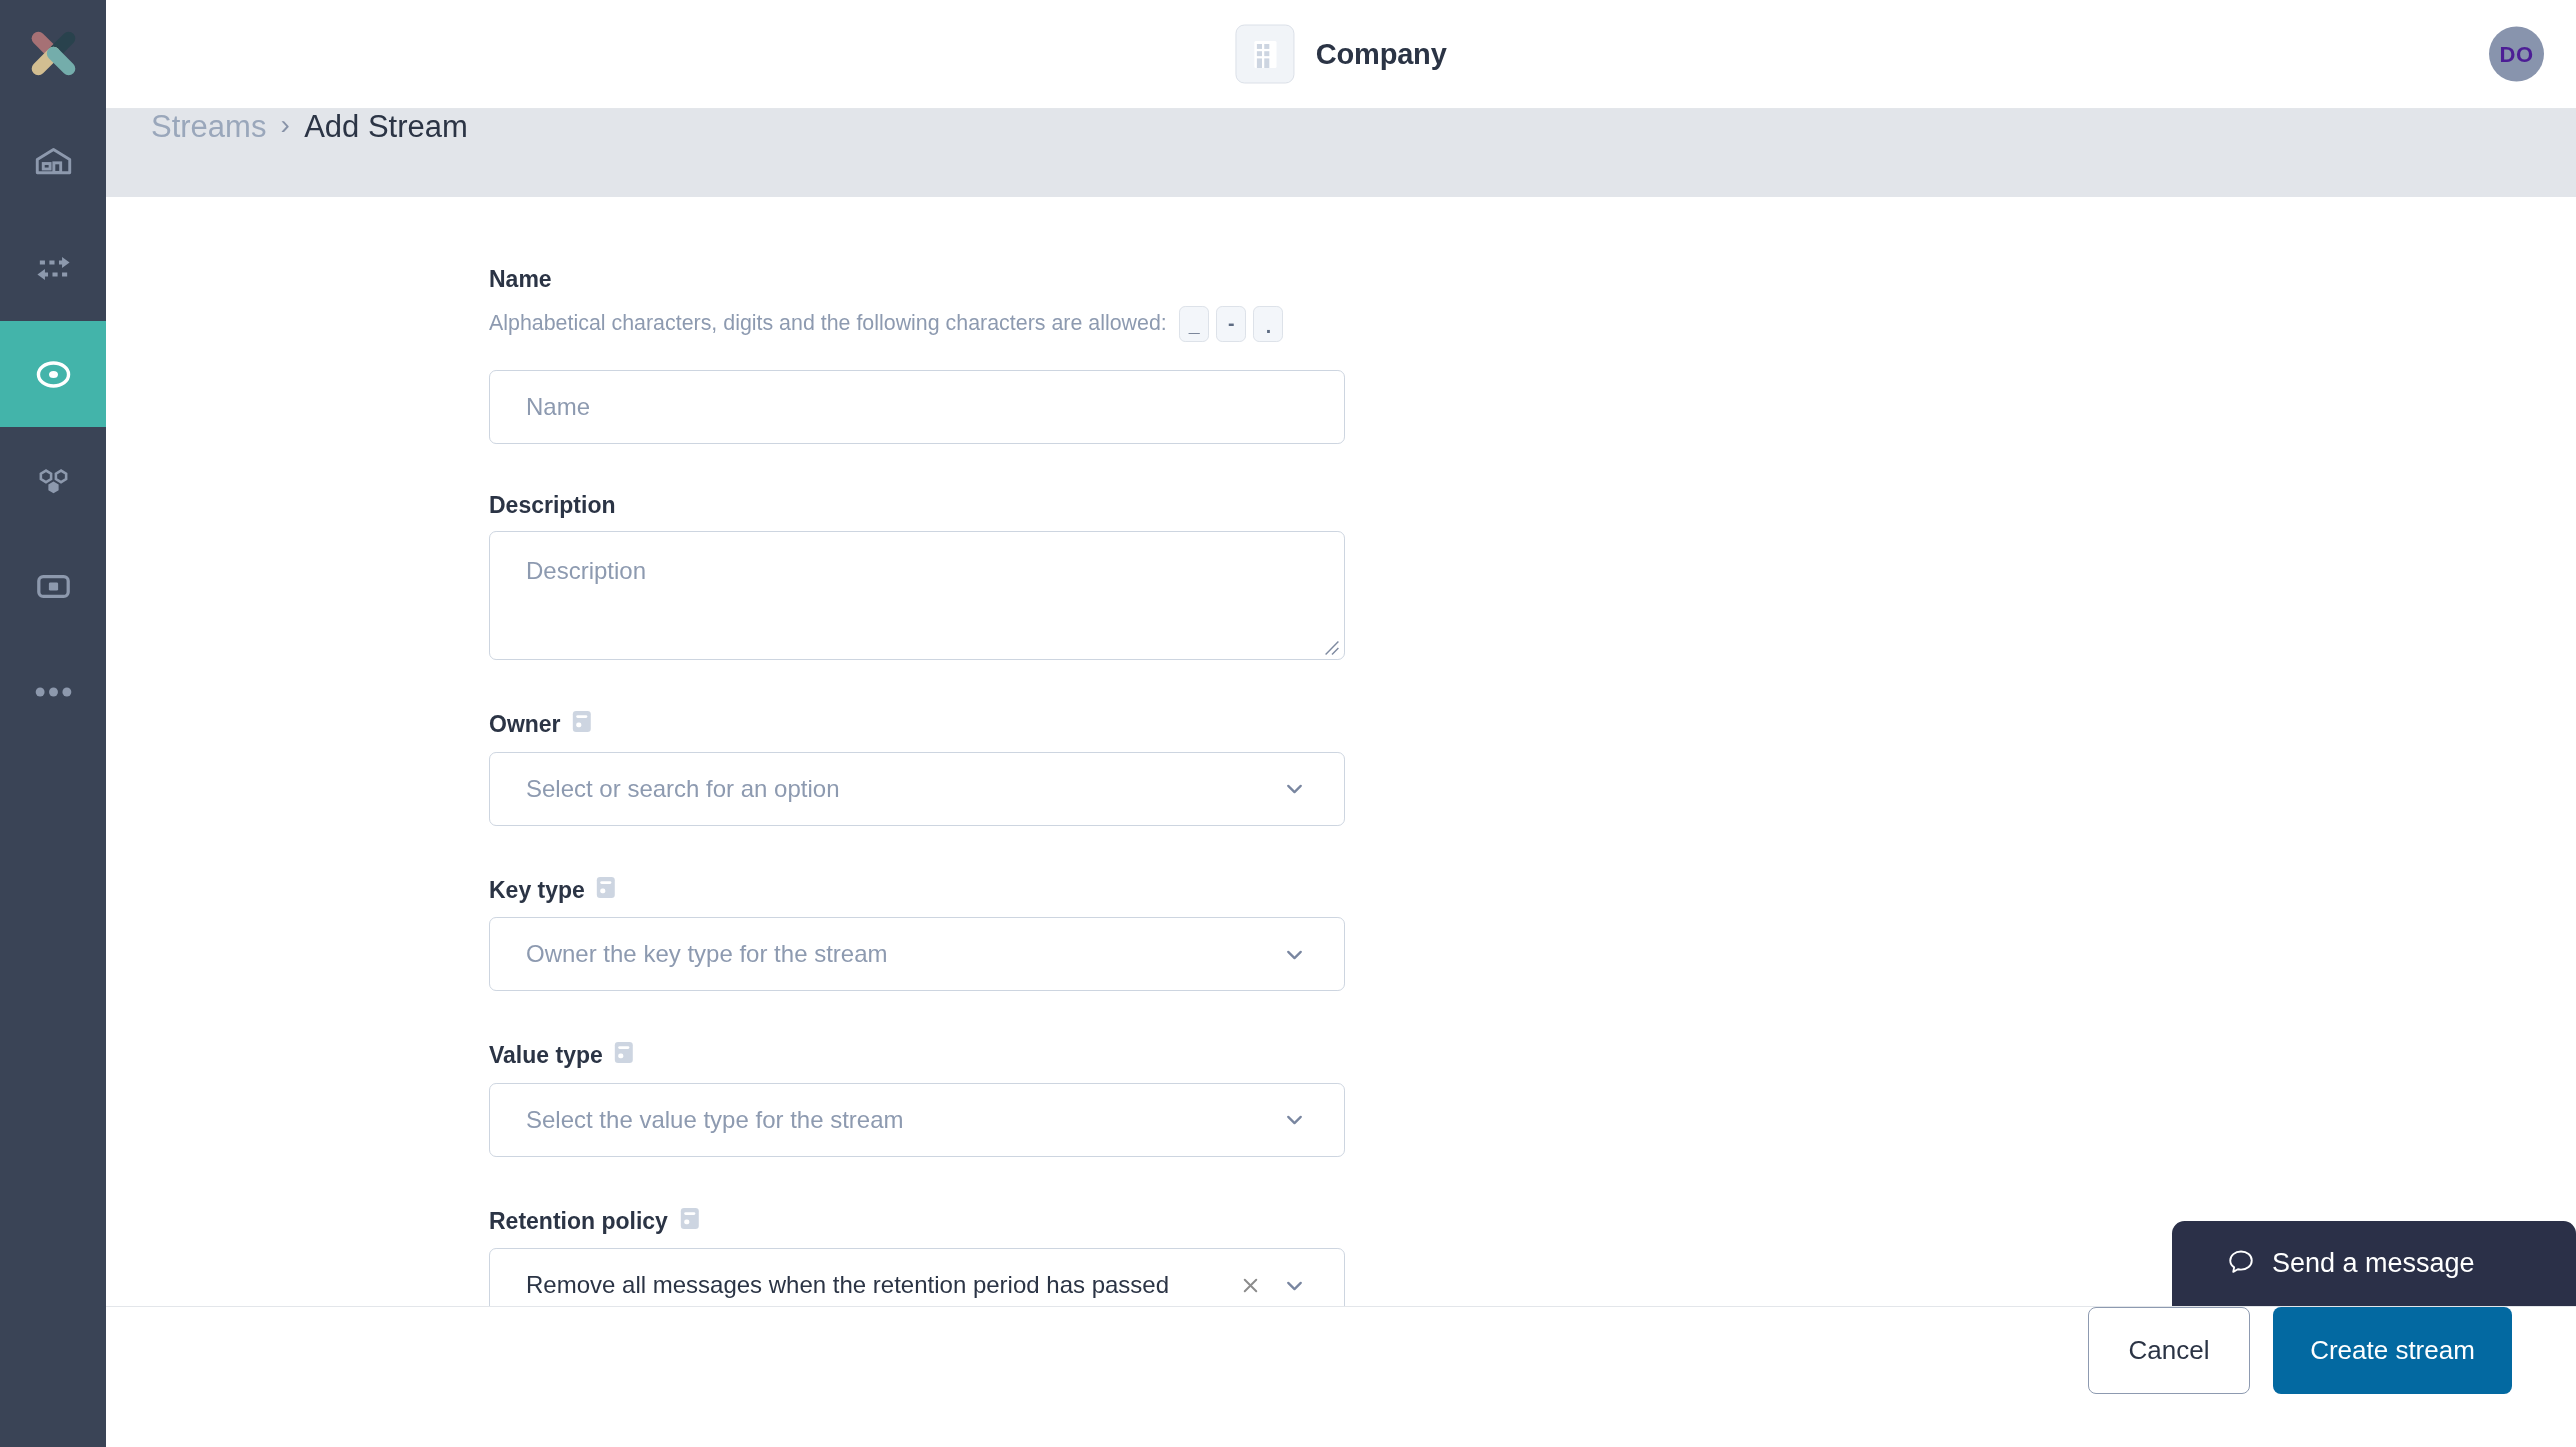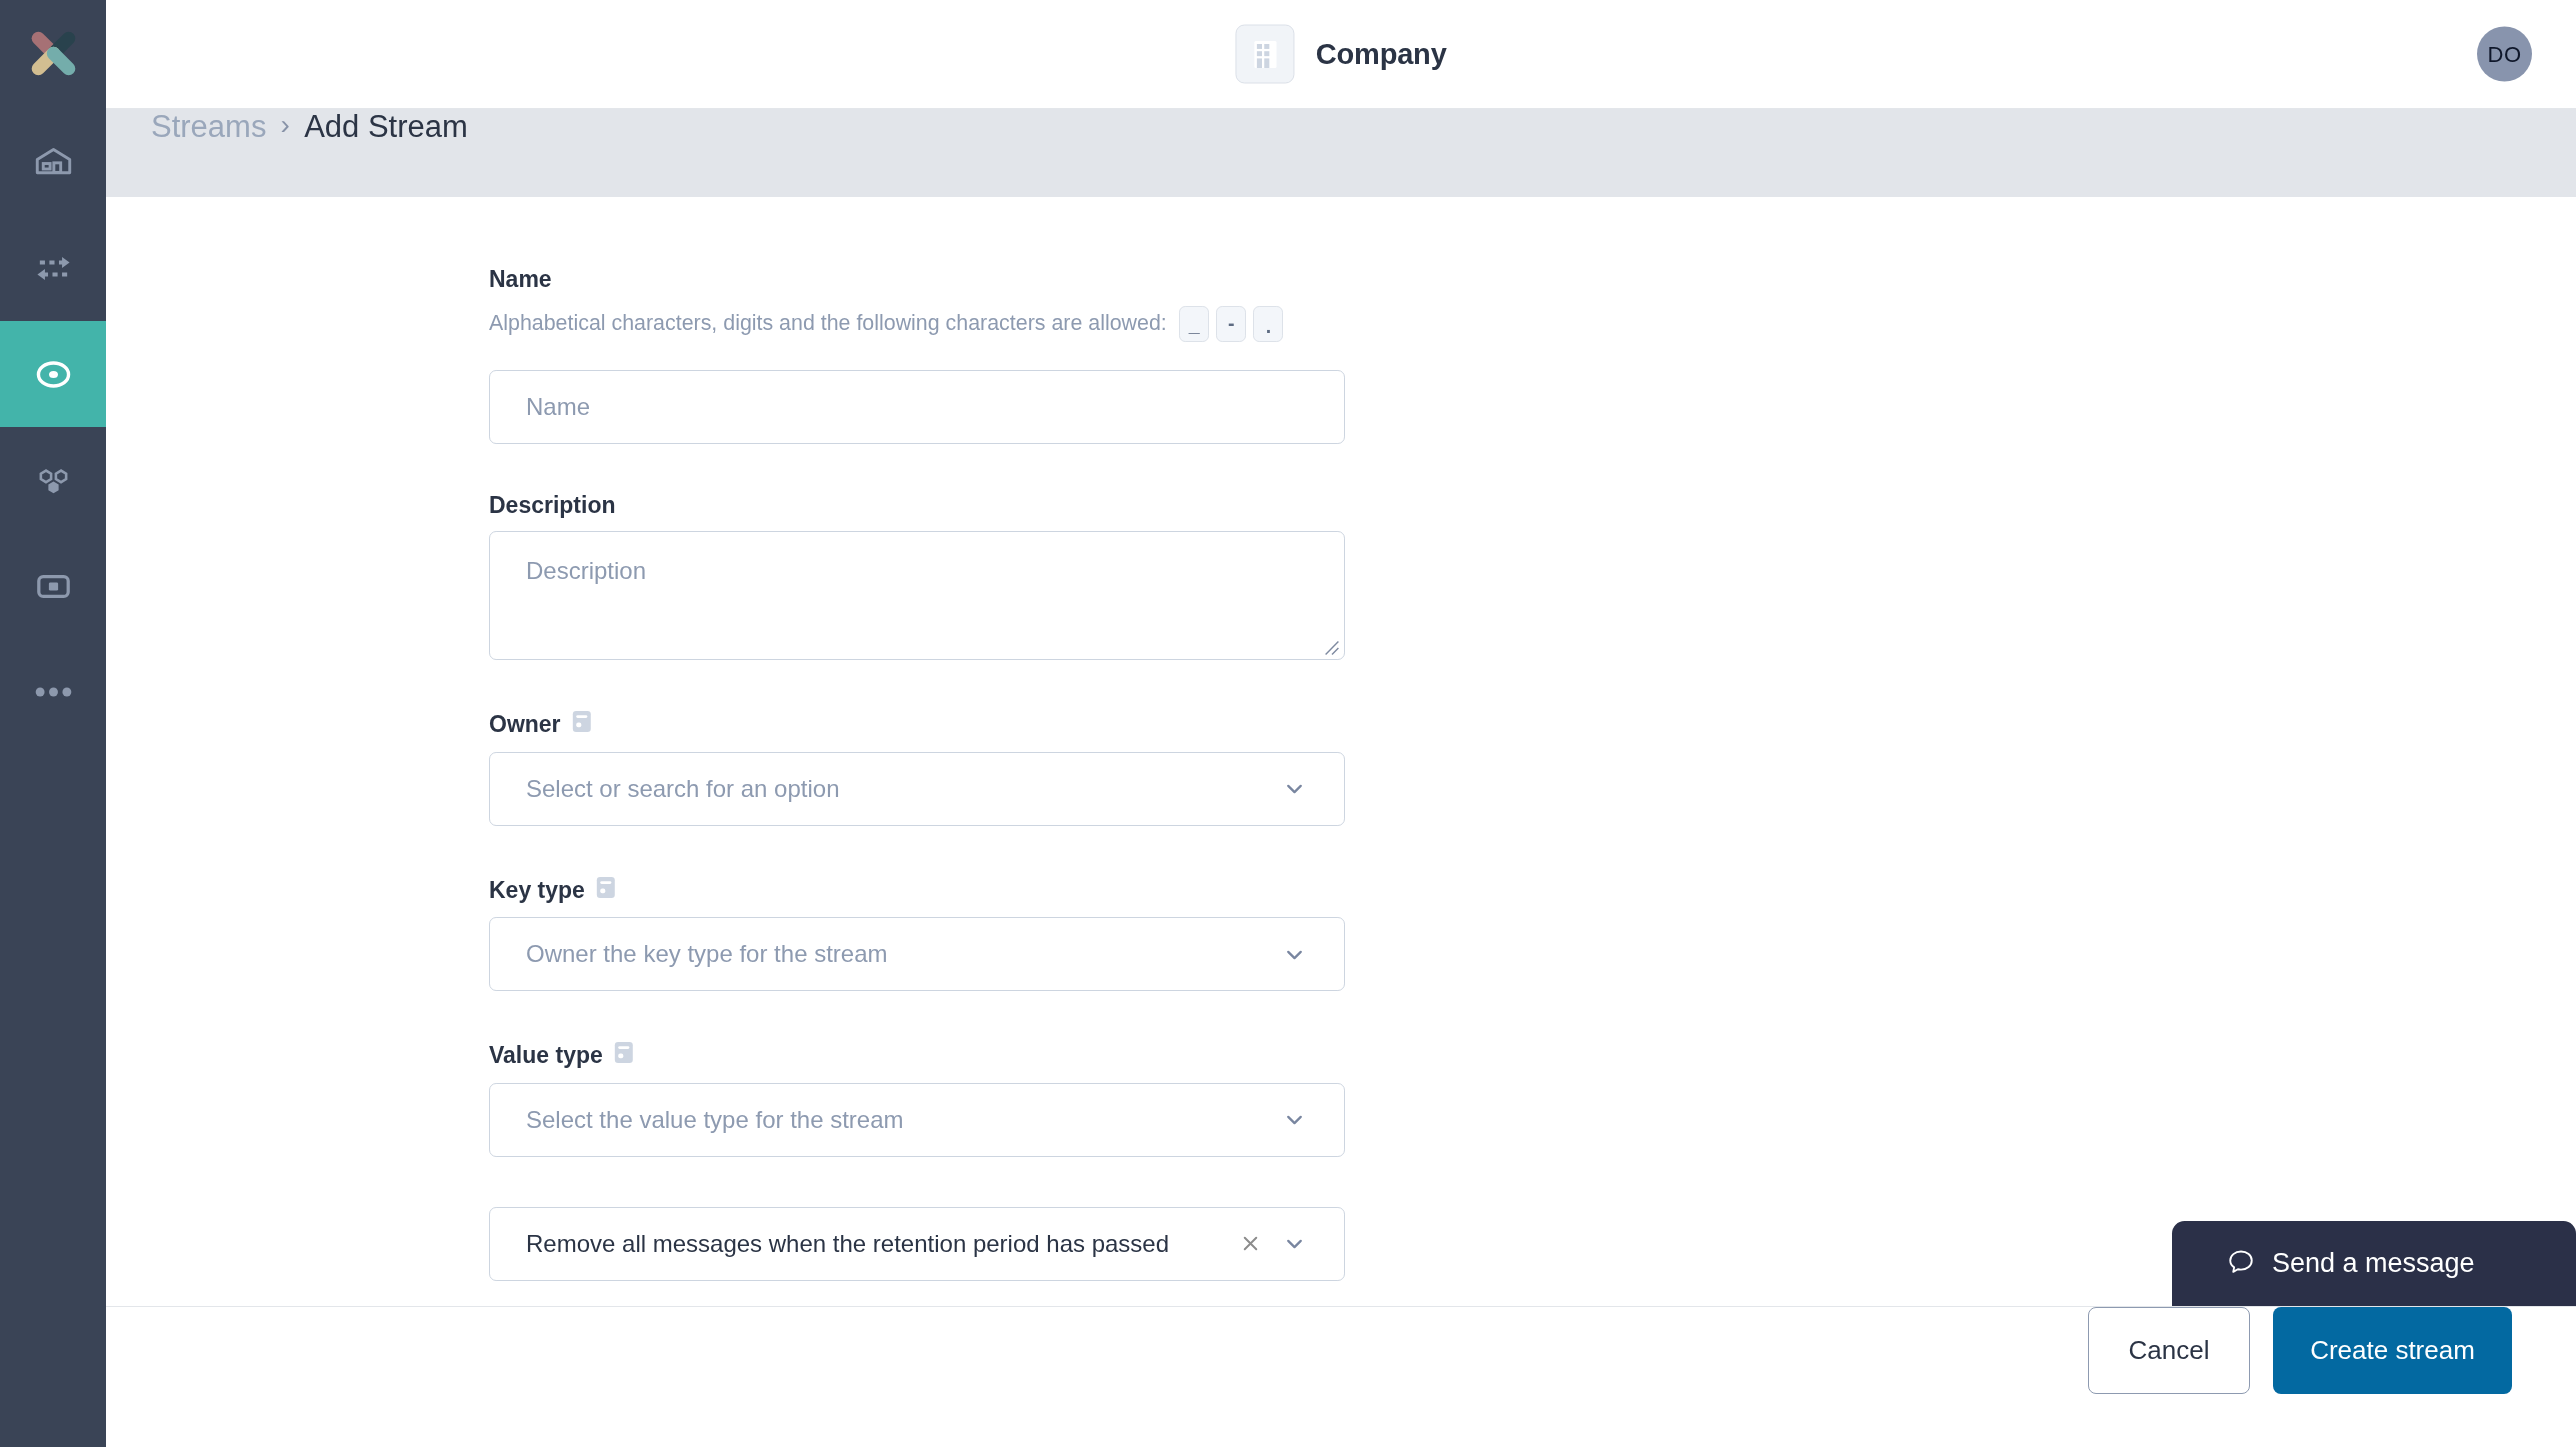--- a/index.html
+++ b/index.html
@@ -62,27 +62,27 @@
     background: #f1f4f8;
     border: 0.9px solid #dbe0e8;
     display: flex; align-items: center; justify-content: center;
   }
   .company-name {
     font-size: 29px; font-weight: 700; color: #2b3445;
     letter-spacing: -0.2px;
   }
   .avatar {
     position: absolute;
-    right: 44px; top: 50%;
+    right: 32px; top: 50%;
     transform: translateY(-50%);
     width: 55px; height: 55px; border-radius: 50%;
     background: #8894ad;
-    color: #0f172a;
-    display: flex; align-items: center; justify-content: center;
-    font-size: 22px; font-weight: 400;
+    color: #4c1d95;
+    display: flex; align-items: center; justify-content: center;
+    font-size: 22px; font-weight: 700;
     letter-spacing: 0.4px;
     cursor: pointer;
   }
 
   
   .crumbband {
     height: 88px; flex: 0 0 88px;
     background: #e2e5ea;
     display: flex; align-items: flex-start;
     padding-left: 45px;
@@ -413,20 +413,30 @@
               <svg width="25" height="25" viewBox="0 0 24 24">
                 <path d="M6 9.5 12 15.5 18 9.5" fill="none" stroke="#7986a0" stroke-width="2.2" stroke-linecap="round" stroke-linejoin="round"></path>
               </svg>
             </span>
           </div>
         </div>
 
         <div class="gap-b"></div>
 
         <div class="field">
+          <div class="label">
+            <span>Retention policy</span>
+            <span>
+              <svg width="19.6" height="23" viewBox="0 0 12 14">
+                <rect x="0.5" y="0.5" width="11" height="13" rx="2" fill="#cdd5e1"></rect>
+                <rect x="2.6" y="3.1" width="6.8" height="1.7" rx="0.8" fill="#ffffff"></rect>
+                <rect x="2.6" y="7.6" width="3.1" height="2.9" rx="1.2" fill="#ffffff"></rect>
+              </svg>
+            </span>
+          </div>
           <div class="select">
             <span class="val filled">Remove all messages when the retention period has passed</span>
             <span class="icons">
               <svg width="23" height="23" viewBox="0 0 24 24">
                 <path d="M6 6 18 18M18 6 6 18" stroke="#8c8c8c" stroke-width="2.1" stroke-linecap="round"></path>
               </svg>
               <svg width="25" height="25" viewBox="0 0 24 24">
                 <path d="M6 9.5 12 15.5 18 9.5" fill="none" stroke="#7986a0" stroke-width="2.2" stroke-linecap="round" stroke-linejoin="round"></path>
               </svg>
             </span>

